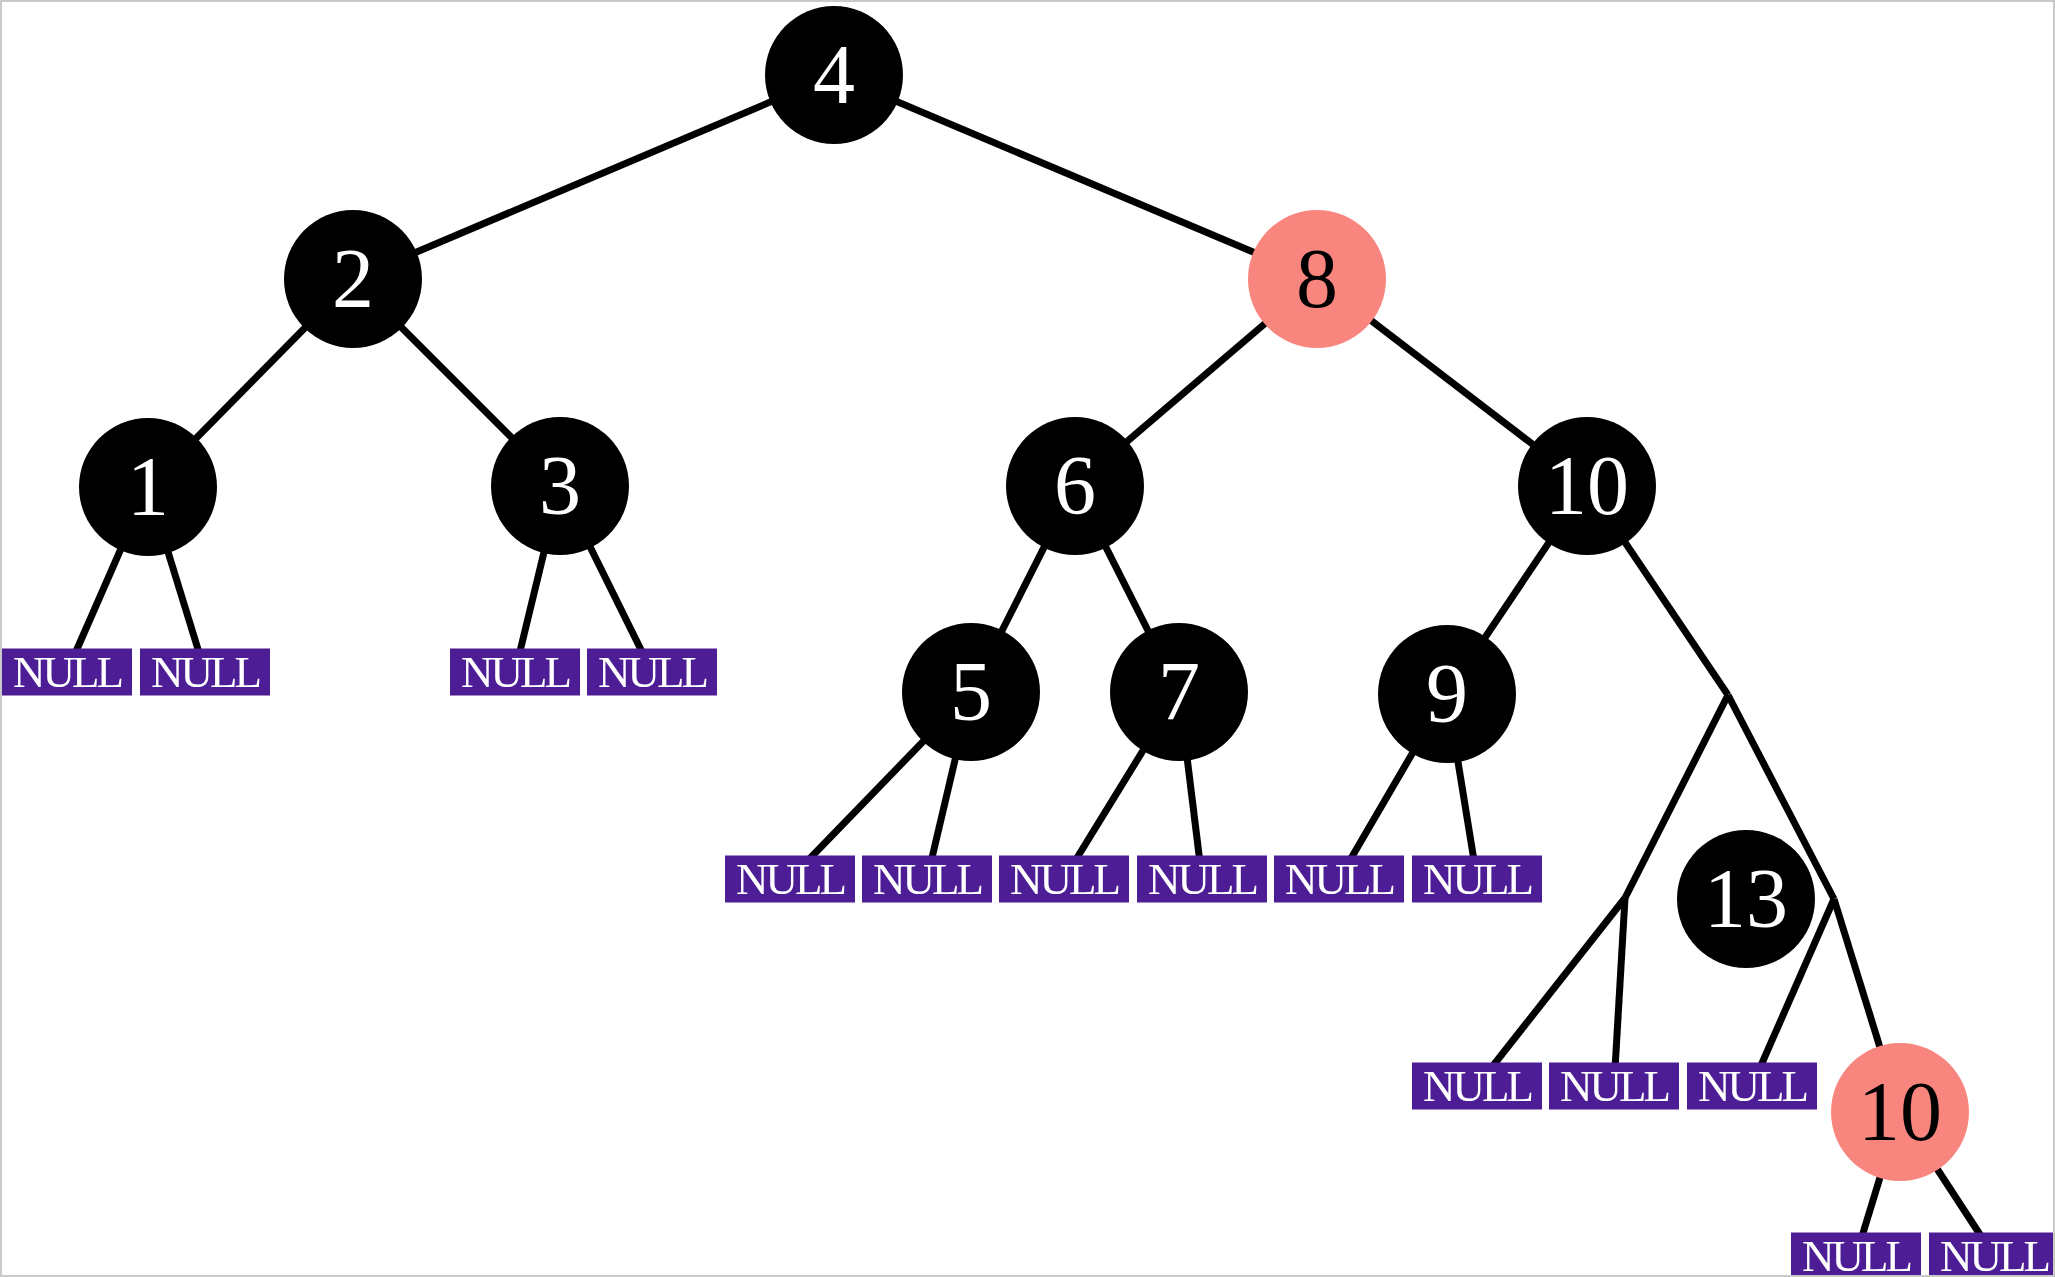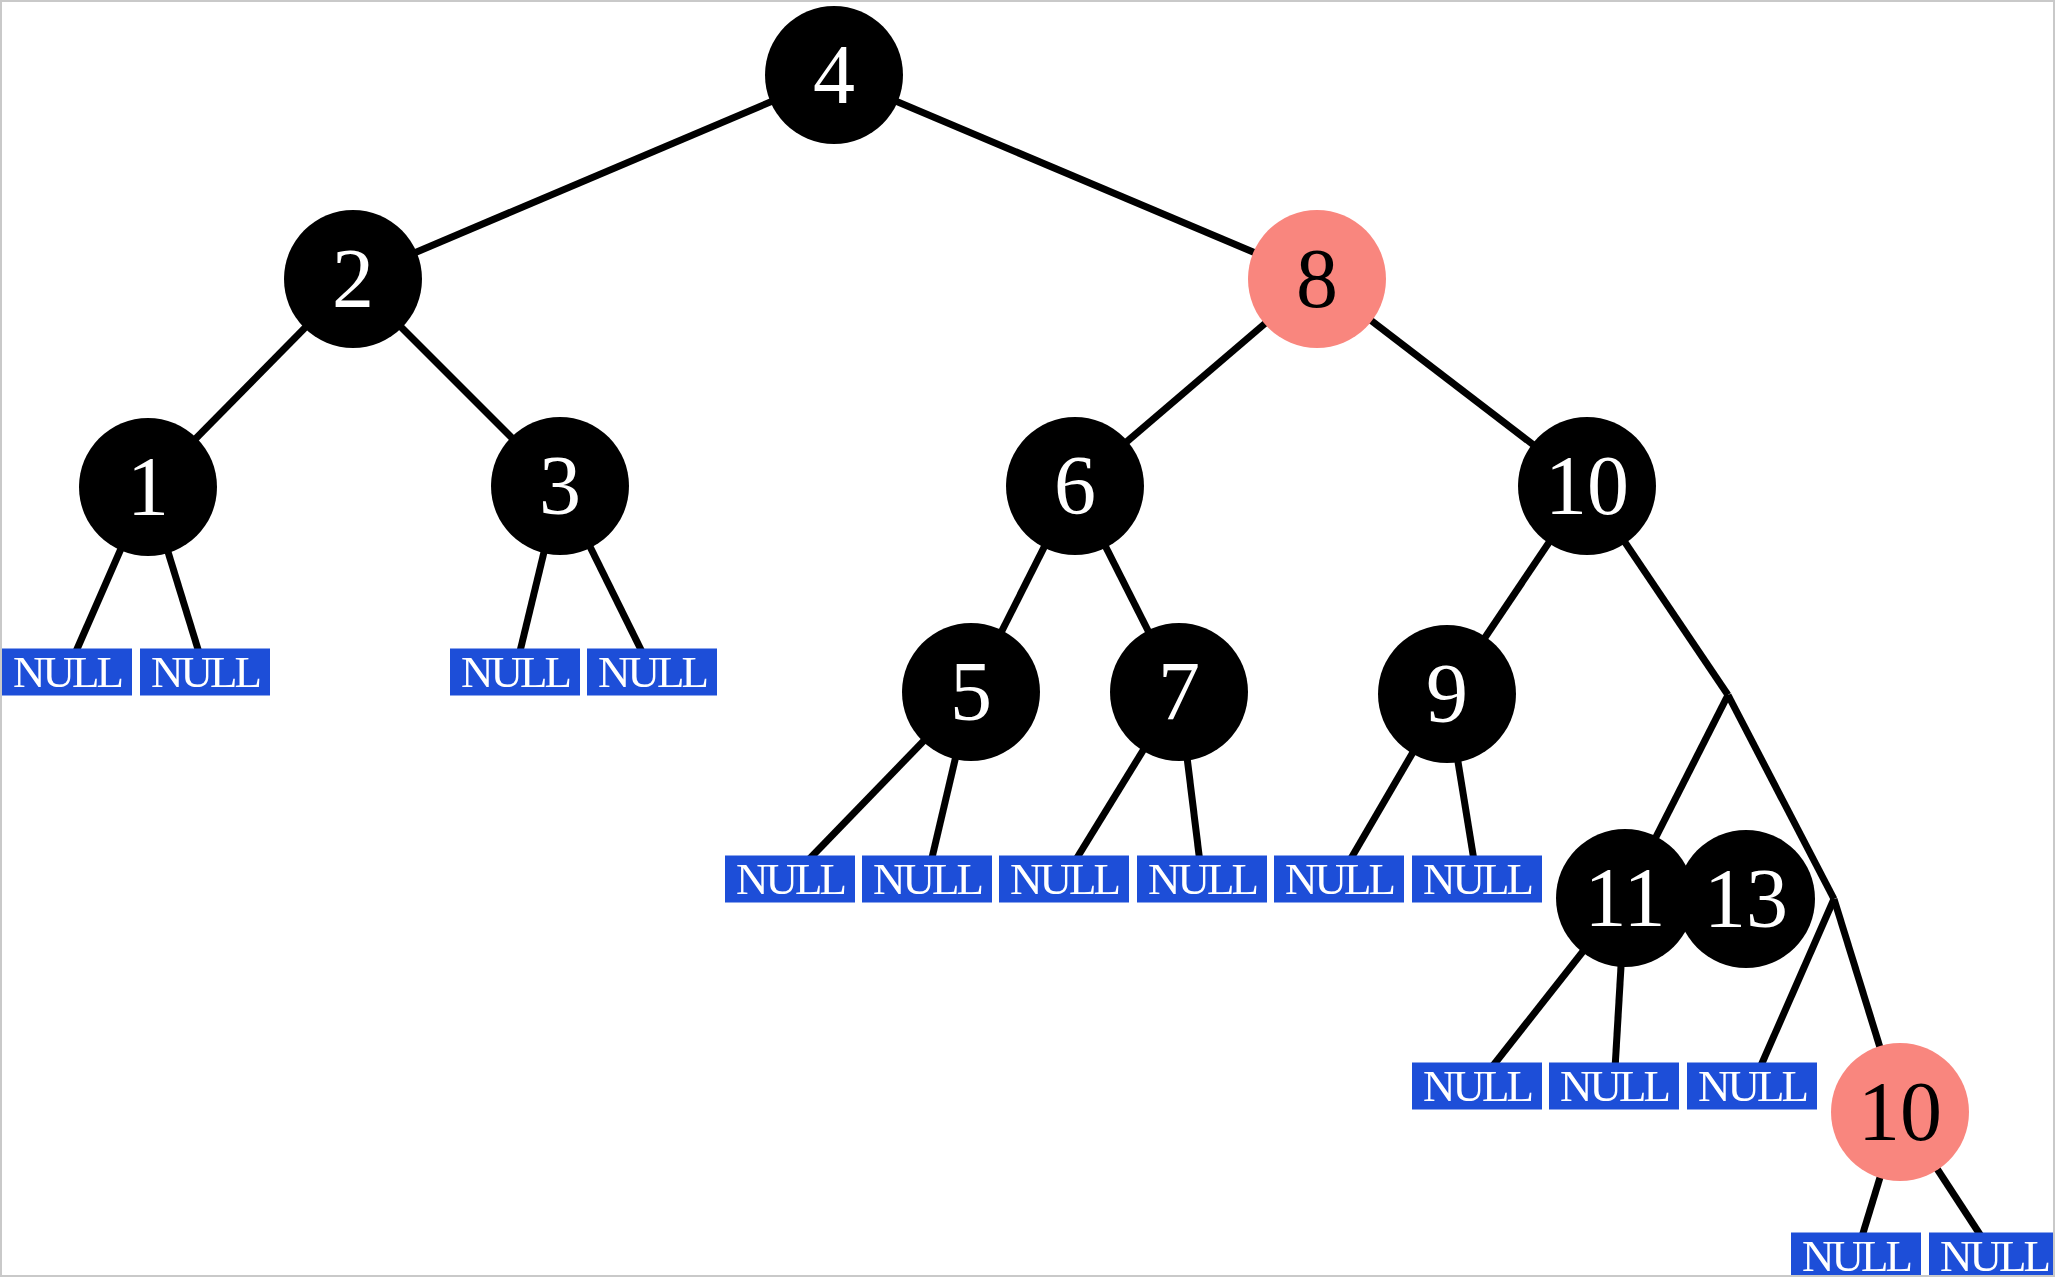--- a/index.html
+++ b/index.html
@@ -44,21 +44,21 @@
     color: #ffffff;
   }
   .tree-node.red {
     background: #f9867e;
     color: #000000;
   }
   .null-leaf {
     position: absolute;
     width: 130px;
     height: 47px;
-    background: #1d4ed8;
+    background: #4c1d95;
     color: #ffffff;
     display: flex;
     align-items: center;
     justify-content: center;
     transform: translate(-50%, -50%);
     z-index: 2;
     font-size: 45px;
     letter-spacing: -3px;
     line-height: 1;
     user-select: none;
@@ -125,23 +125,20 @@
     </div>
     <div class="tree-node black" style="left: 969px; top: 690px;">
       <span>5</span>
     </div>
     <div class="tree-node black" style="left: 1177px; top: 690px;">
       <span>7</span>
     </div>
     <div class="tree-node black" style="left: 1445px; top: 692px;">
       <span>9</span>
     </div>
-    <div class="tree-node black" style="left: 1623px; top: 896px;">
-      <span>11</span>
-    </div>
     <div class="tree-node black" style="left: 1744px; top: 897px; text-align: center;">
       <span>13</span>
     </div>
     <div class="tree-node red" style="left: 1898px; top: 1110px;">
       <span>10</span>
     </div>
     <div class="null-leaf" style="left: 65px; top: 670px;">
       <span>NULL</span>
     </div>
     <div class="null-leaf" style="left: 203px; top: 670px;">

